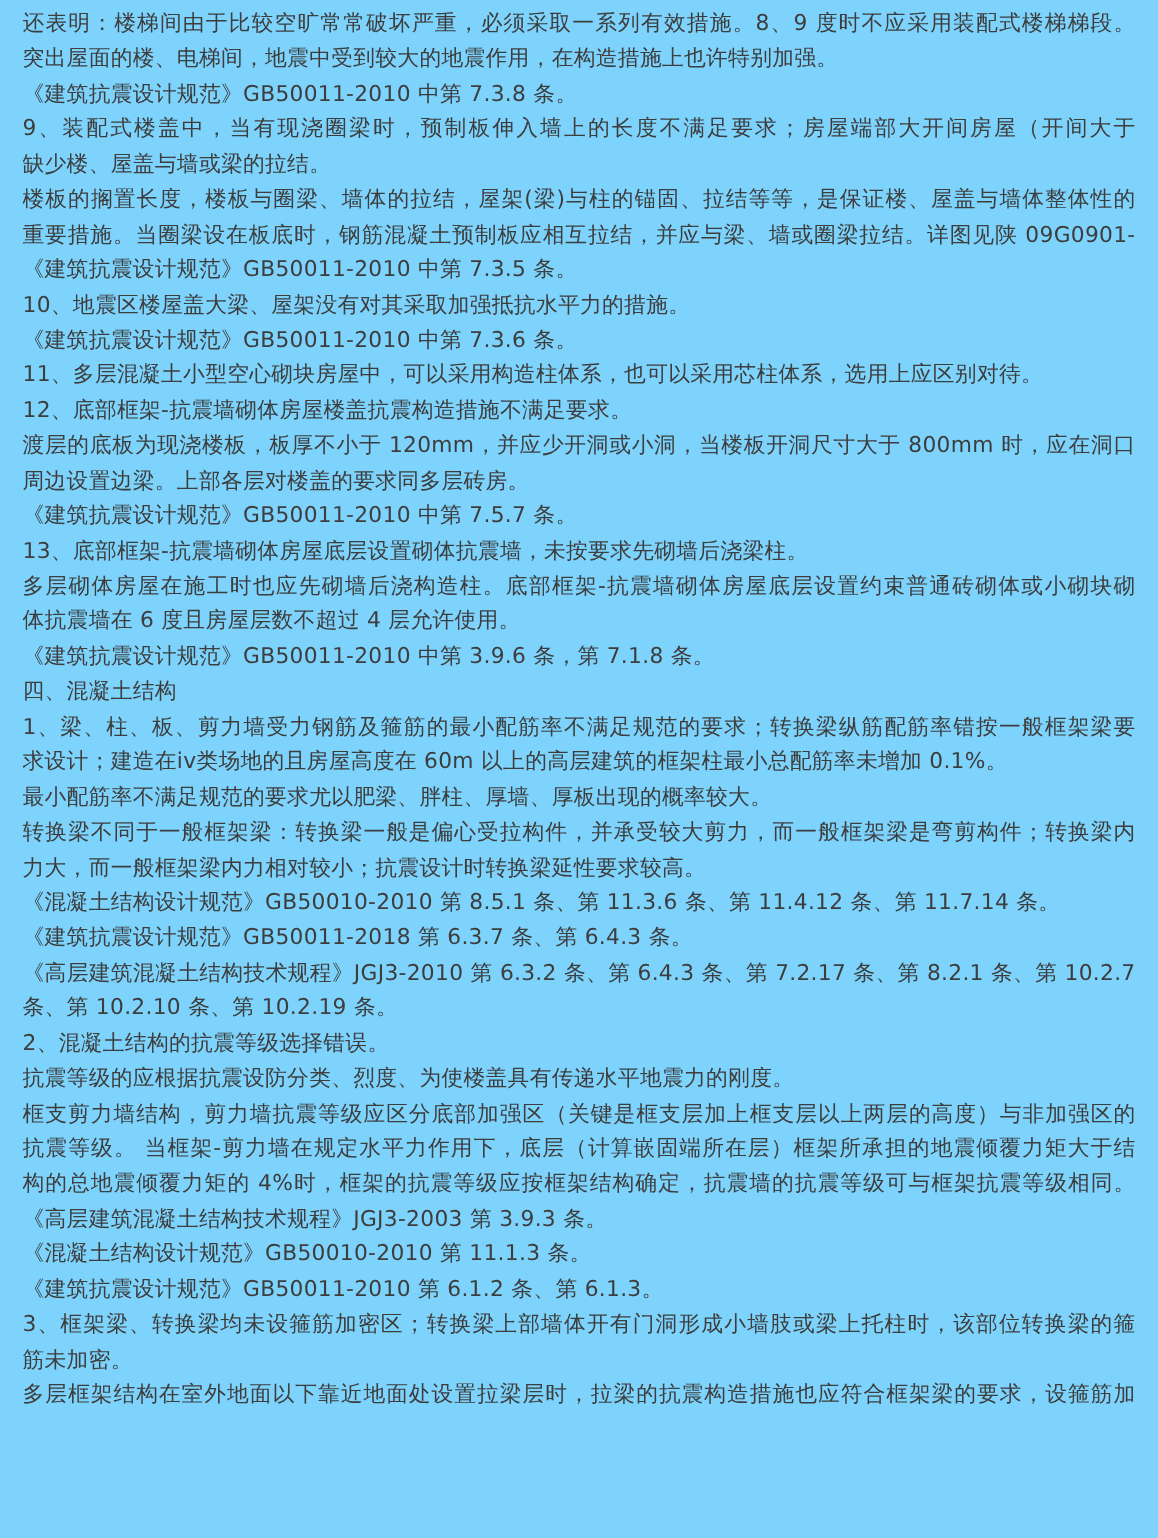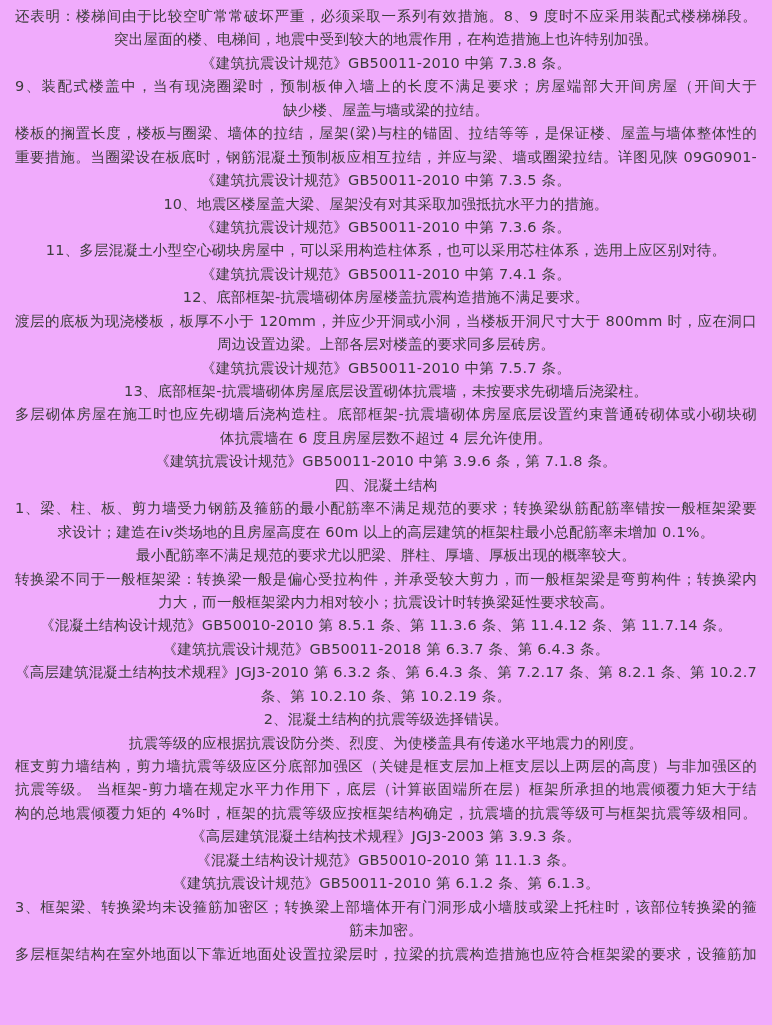--- a/index.html
+++ b/index.html
@@ -12,31 +12,31 @@
     height: 1025px;
     overflow: hidden;
     font-family: "DejaVu Sans", "Liberation Sans", sans-serif;
     color: #3d3d3d;
   }
   .page {
     box-sizing: border-box;
     width: 772px;
     height: 1025px;
     padding: 5px 15px 0 15px;
-    background: #f0abfc;
+    background: #7dd3fc;
   }
   .doc-body {
     width: 742px;
   }
   .line {
     font-size: 14.5px;
     line-height: 23.45px;
     height: 23.45px;
     overflow: hidden;
-    text-align: center;
+    text-align: left;
     letter-spacing: 0.2px;
     white-space: normal;
   }
   .line.full {
     text-align: justify;
     text-align-last: justify;
     -moz-text-align-last: justify;
   }
 </style>
 </head>
@@ -48,21 +48,20 @@
       <div class="line">突出屋面的楼、电梯间，地震中受到较大的地震作用，在构造措施上也许特别加强。</div>
       <div class="line">《建筑抗震设计规范》GB50011-2010 中第 7.3.8 条。</div>
       <div class="line full">9、装配式楼盖中，当有现浇圈梁时，预制板伸入墙上的长度不满足要求；房屋端部大开间房屋（开间大于 4.2m）</div>
       <div class="line">缺少楼、屋盖与墙或梁的拉结。</div>
       <div class="line full">楼板的搁置长度，楼板与圈梁、墙体的拉结，屋架(梁)与柱的锚固、拉结等等，是保证楼、屋盖与墙体整体性的</div>
       <div class="line full">重要措施。当圈梁设在板底时，钢筋混凝土预制板应相互拉结，并应与梁、墙或圈梁拉结。详图见陕 09G0901-1。</div>
       <div class="line">《建筑抗震设计规范》GB50011-2010 中第 7.3.5 条。</div>
       <div class="line">10、地震区楼屋盖大梁、屋架没有对其采取加强抵抗水平力的措施。</div>
       <div class="line">《建筑抗震设计规范》GB50011-2010 中第 7.3.6 条。</div>
       <div class="line">11、多层混凝土小型空心砌块房屋中，可以采用构造柱体系，也可以采用芯柱体系，选用上应区别对待。</div>
-      <div class="line">《建筑抗震设计规范》GB50011-2010 中第 7.4.1 条。</div>
       <div class="line">12、底部框架-抗震墙砌体房屋楼盖抗震构造措施不满足要求。</div>
       <div class="line full">渡层的底板为现浇楼板，板厚不小于 120mm，并应少开洞或小洞，当楼板开洞尺寸大于 800mm 时，应在洞口</div>
       <div class="line">周边设置边梁。上部各层对楼盖的要求同多层砖房。</div>
       <div class="line">《建筑抗震设计规范》GB50011-2010 中第 7.5.7 条。</div>
       <div class="line">13、底部框架-抗震墙砌体房屋底层设置砌体抗震墙，未按要求先砌墙后浇梁柱。</div>
       <div class="line full">多层砌体房屋在施工时也应先砌墙后浇构造柱。底部框架-抗震墙砌体房屋底层设置约束普通砖砌体或小砌块砌</div>
       <div class="line">体抗震墙在 6 度且房屋层数不超过 4 层允许使用。</div>
       <div class="line">《建筑抗震设计规范》GB50011-2010 中第 3.9.6 条，第 7.1.8 条。</div>
       <div class="line">四、混凝土结构</div>
       <div class="line full">1、梁、柱、板、剪力墙受力钢筋及箍筋的最小配筋率不满足规范的要求；转换梁纵筋配筋率错按一般框架梁要</div>

